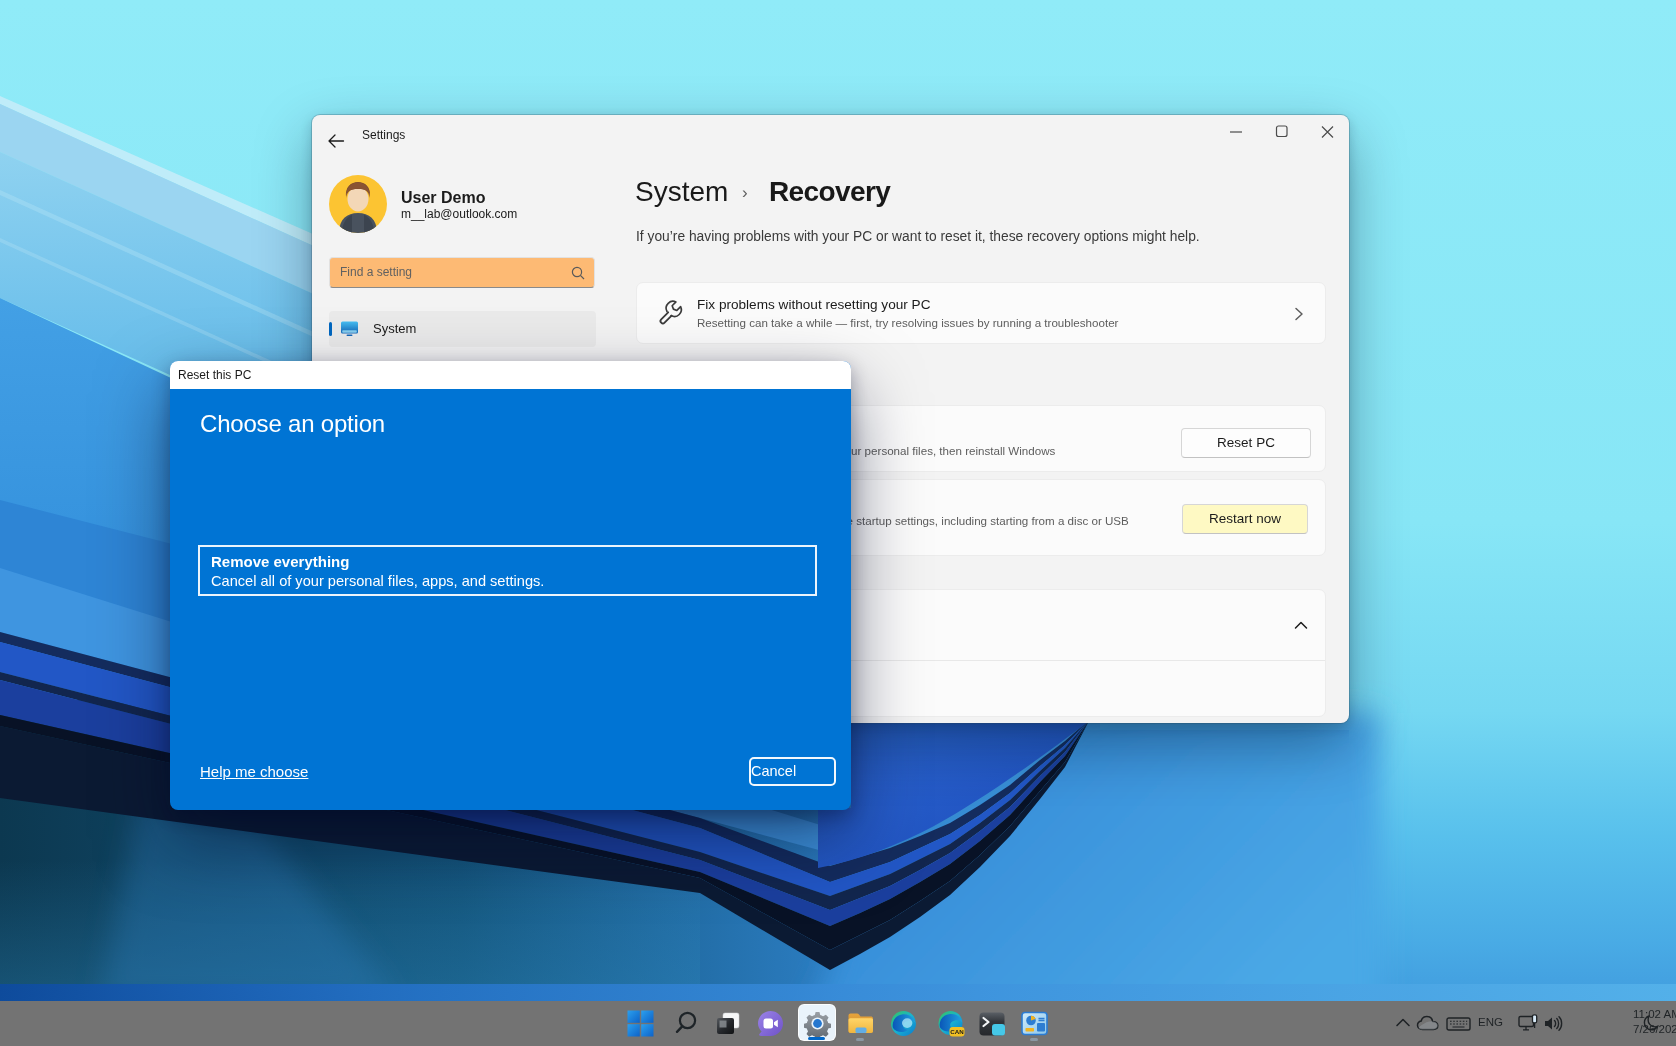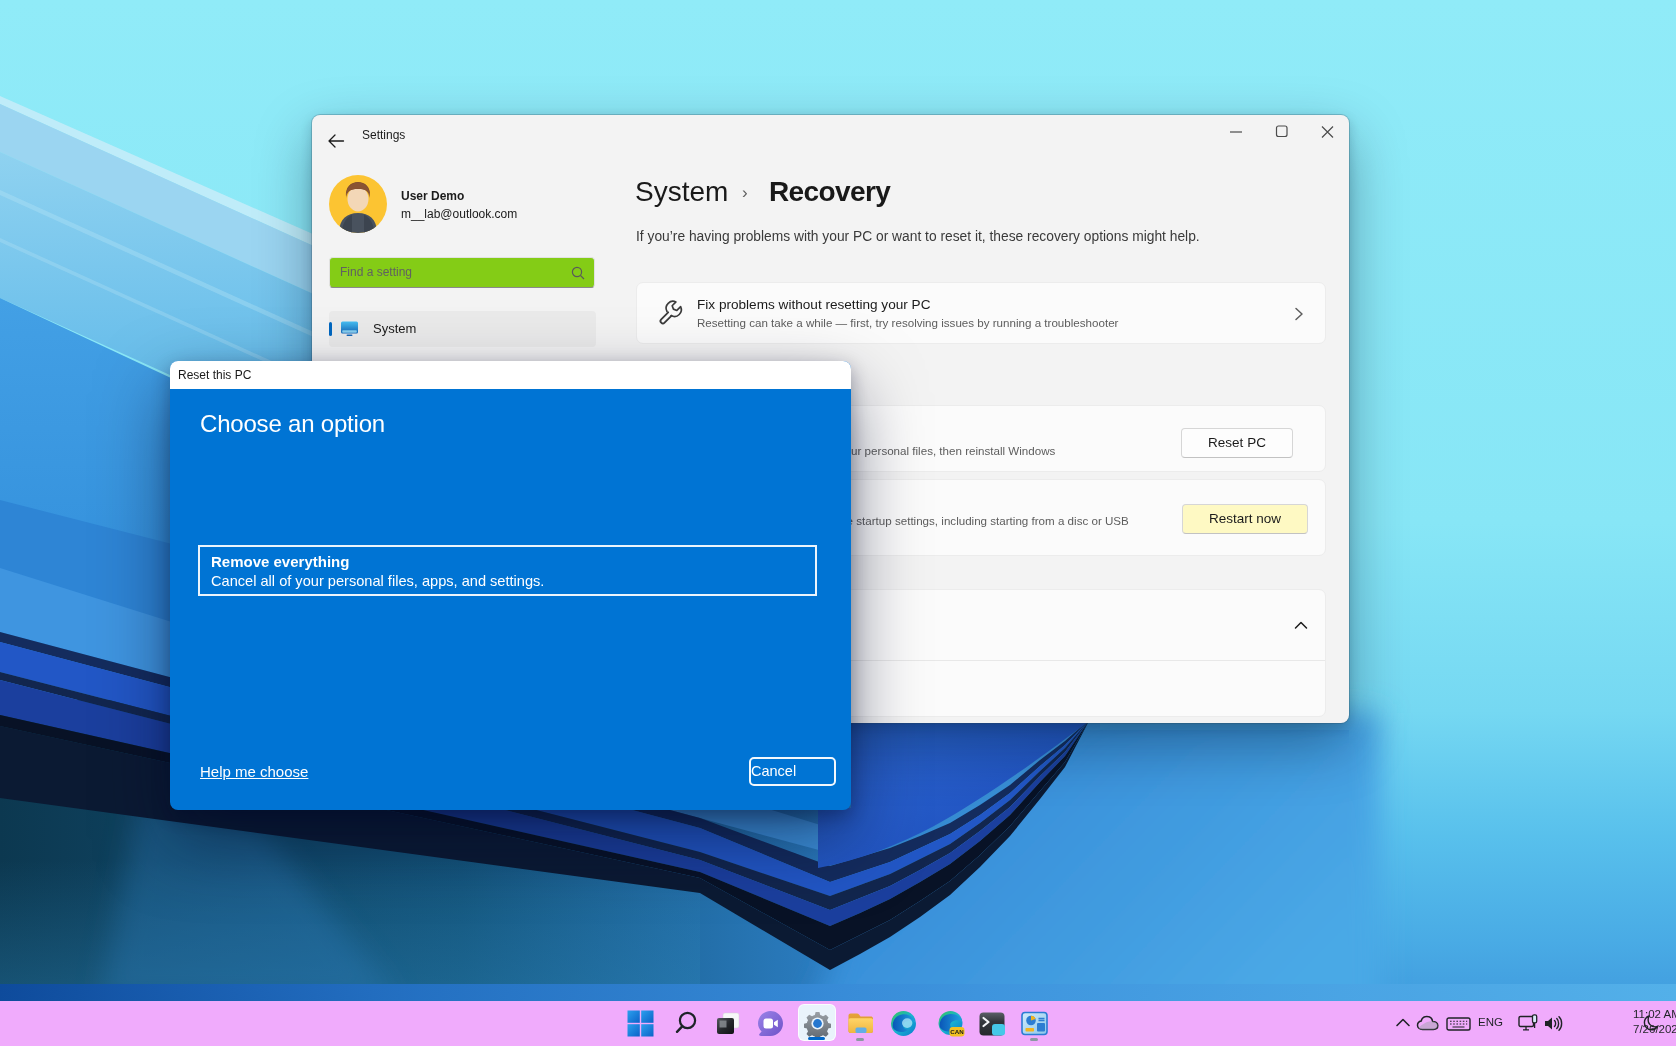--- a/index.html
+++ b/index.html
@@ -108,24 +108,24 @@
       </clipPath>
     <g clip-path="url(#avc)">
       <path d="M10 58 C10 44 18 38 29 38 C40 38 48 44 48 58 Z" fill="#49525e"></path>
       <path d="M13 58 C13 47 19 41 23 40 L23 58 Z" fill="#3c444f"></path>
       <path d="M45 58 C45 47 39 41 35 40 L35 58 Z" fill="#3c444f"></path>
       <ellipse cx="29" cy="24" rx="10.5" ry="12.5" fill="#f3d7b7"></ellipse>
       <path d="M17 22 C16 12 22 7 29 7 C36 7 42 12 41 22 C41 16 37 14 29 14 C21 14 17 16 17 22 Z" fill="#7b4a2d"></path>
       <path d="M17.5 23 C16 13 22 7.5 29 7.5 C36 7.5 42 13 40.5 23 C40 16 36 13.5 28.5 13.8 C20.5 14 18 17 17.5 23 Z" fill="#8a5433"></path>
     </g>
   </svg>
-  <div class="abs" style="left:89px; top:74px; font-size:12px; font-weight:bold; color:#1b1b1b;">User Demo</div>
+  <div class="abs" style="left:89px; top:74px; font-size:16px; font-weight:bold; color:#1b1b1b;">User Demo</div>
   <div class="abs" style="left:89px; top:92px; font-size:12px; color:#1b1b1b;">m__lab@outlook.com</div>
 
-  <div class="abs" style="left:17px; top:142px; width:266px; height:31px; background:#84cc16; border:1px solid #e1e1e1; border-bottom-color:#8a8a8a; border-radius:4px;">
+  <div class="abs" style="left:17px; top:142px; width:266px; height:31px; background:#fdba74; border:1px solid #e1e1e1; border-bottom-color:#8a8a8a; border-radius:4px;">
     <div class="abs" style="left:10px; top:7px; font-size:12px; color:#616161;">Find a setting</div>
     <svg class="abs" style="right:9px; top:8px;" width="14" height="14" viewBox="0 0 14 14">
       <circle cx="6" cy="6" r="4.6" stroke="#5a5a5a" stroke-width="1.2" fill="none"></circle>
       <path d="M9.4 9.4 L13 13" stroke="#5a5a5a" stroke-width="1.2"></path>
     </svg>
   </div>
 
   <div class="abs" style="left:17px; top:196px; width:267px; height:36px; background:#eaeaea; border-radius:4px;">
     <div class="abs" style="left:-0.5px; top:11px; width:3px; height:14px; background:#0067c0; border-radius:2px;"></div>
     <svg class="abs" style="left:11px; top:9px;" width="19" height="17" viewBox="0 0 19 17">
@@ -157,21 +157,21 @@
     <div class="abs" style="left:60px; top:14px; font-size:13.6px; color:#1b1b1b;">Fix problems without resetting your PC</div>
     <div class="abs" style="left:60px; top:33px; font-size:11.6px; color:#5d5d5d;">Resetting can take a while — first, try resolving issues by running a troubleshooter</div>
     <svg class="abs" style="right:20px; top:24px;" width="12" height="14" viewBox="0 0 12 14">
       <path d="M3 1.5 L9 7 L3 12.5" stroke="#5d5d5d" stroke-width="1.5" fill="none" stroke-linecap="round" stroke-linejoin="round"></path>
     </svg>
   </div>
 
   <div class="abs" style="left:324px; top:290px; width:690px; height:67px; background:#fbfbfb; border:1px solid #ececec; border-radius:7px;">
     <div class="abs" style="left:67px; top:13px; font-size:13.6px; color:#1b1b1b;">Reset this PC</div>
     <div class="abs" style="left:62px; top:38px; font-size:11.6px; color:#5d5d5d; white-space:nowrap;">Choose to keep or remove your personal files, then reinstall Windows</div>
-    <div class="abs" style="left:544px; top:22px; width:112px; height:30px; background:#fdfdfd; border:1px solid #d6d6d6; border-bottom-color:#c2c2c2; border-radius:4px; font-size:13.5px; color:#1b1b1b; text-align:center; line-height:28px;">Reset PC</div>
+    <div class="abs" style="left:544px; top:22px; width:130px; height:30px; background:#fdfdfd; border:1px solid #d6d6d6; border-bottom-color:#c2c2c2; border-radius:4px; font-size:13.5px; color:#1b1b1b; text-align:center; line-height:28px;">Reset PC</div>
   </div>
 
   <div class="abs" style="left:324px; top:364px; width:690px; height:77px; background:#fbfbfb; border:1px solid #ececec; border-radius:7px;">
     <div class="abs" style="left:67px; top:18px; font-size:13.6px; color:#1b1b1b;">Advanced startup</div>
     <div class="abs" style="left:62px; top:34px; font-size:11.6px; color:#5d5d5d; white-space:nowrap;">Restart your device to change startup settings, including starting from a disc or USB</div>
     <div class="abs" style="left:545px; top:24px; width:126px; height:30px; background:#fef9c3; border:1px solid #d6d6d6; border-bottom-color:#c2c2c2; border-radius:4px; font-size:13.5px; color:#1b1b1b; text-align:center; line-height:28px;">Restart now</div>
   </div>
 
   <div class="abs" style="left:324px; top:474px; width:690px; height:128px; background:#fbfbfb; border:1px solid #ececec; border-radius:7px;">
     <div class="abs" style="left:0; top:70px; width:688px; height:1px; background:#e8e8e8;"></div>
@@ -190,21 +190,21 @@
 
   <div class="abs" style="left:28px; top:184px; width:619px; height:51px; border:2px solid rgba(255,255,255,.92); border-radius:0;">
     <div class="abs" style="left:11px; top:6px; font-size:15px; font-weight:bold; color:#fff;">Remove everything</div>
     <div class="abs" style="left:11px; top:26px; font-size:14.6px; color:#fff;">Cancel all of your personal files, apps, and settings.</div>
   </div>
 
   <div class="abs" style="left:30px; top:402px; font-size:15px; color:#fff; text-decoration:underline;">Help me choose</div>
   <div class="abs" style="left:579px; top:396px; width:87px; height:29px; border:2px solid rgba(255,255,255,.95); border-radius:5px; font-size:14.5px; color:#fff; line-height:25px;">Cancel</div>
 </div>
 
-<div class="abs" id="taskbar" style="left:0; top:1001px; width:1676px; height:45px; background:#f0abfc;padding-left:14px;">
+<div class="abs" id="taskbar" style="left:0; top:1001px; width:1676px; height:45px; background:#737373;padding-left:14px;">
 
   <div class="abs" style="left:798px; top:3px; width:38px; height:37px; background:#e9f3fb; border:1px solid rgba(255,255,255,.8); border-radius:6px;"></div>
   <div class="abs" style="left:808px; top:36px; width:17px; height:3px; background:#0067c8; border-radius:2px;"></div>
   <div class="abs" style="left:856px; top:37px; width:8px; height:3px; background:#8b98a3; border-radius:2px;"></div>
   <div class="abs" style="left:1030px; top:37px; width:8px; height:3px; background:#8b98a3; border-radius:2px;"></div>
 
   <svg class="abs" style="left:627px; top:9px;" width="27" height="27" viewBox="0 0 27 27">
     <defs>
         <linearGradient id="wlg" x1="0" y1="0" x2="1" y2="1">
       <stop offset="0" stop-color="#2ba0ee"></stop>

